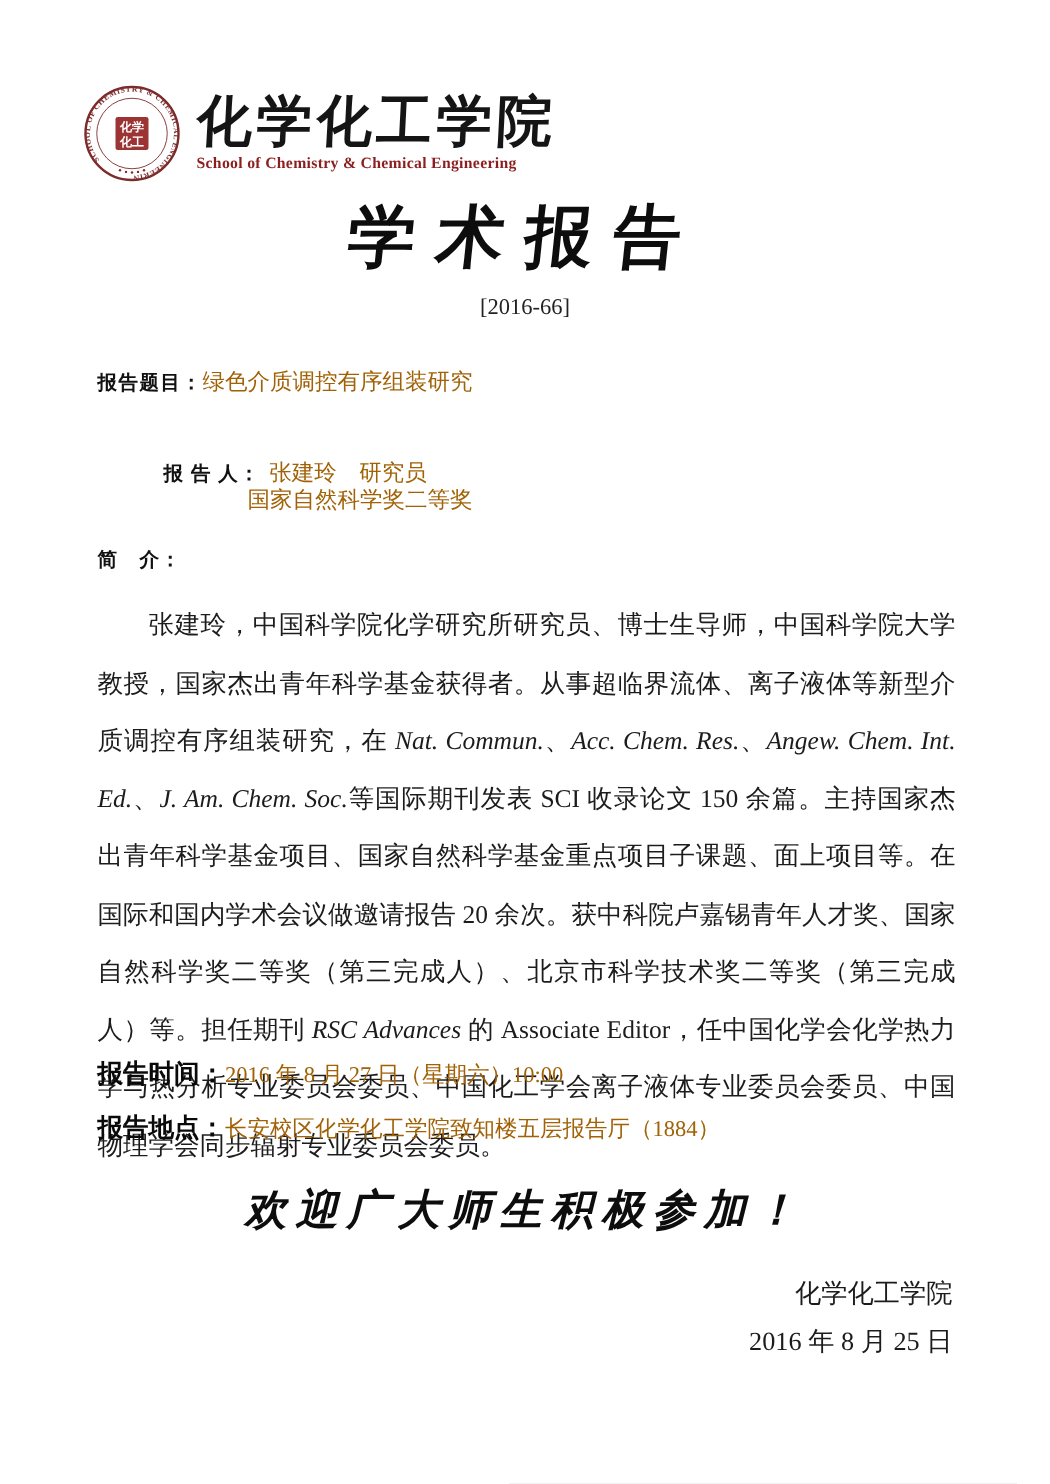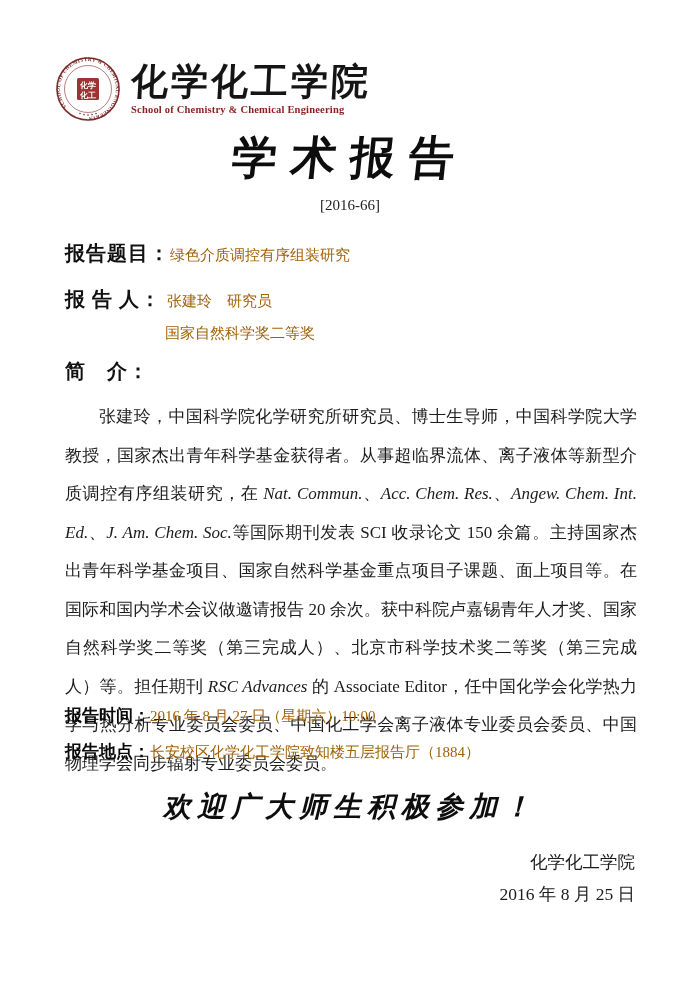--- a/index.html
+++ b/index.html
@@ -29,24 +29,24 @@
     font-family:"Liberation Serif","DejaVu Serif",serif;
     transform:skewX(-6deg);
   }
   .issue-no{
     position:absolute;top:197px;left:0;width:100%;text-align:center;
     font-size:15px;color:#222;
   }
   
   .row{position:absolute;left:65px;right:63px;font-size:17.5px;line-height:26px;}
   .row-topic{top:240px;}
-  .row-speaker{top:286px;}
+  .row-speaker{top:301px;margin-left:44px;}
   .row-affil{top:319px;padding-left:100px;}
   .row-intro{top:358px;}
-  .lbl-kai{font-weight:bold;font-size:20px;letter-spacing:1px;color:#111;}
+  .lbl-kai{font-weight:bold;font-size:13px;letter-spacing:1px;color:#111;}
   .val{font-size:15px;color:#a16207;}
   .val-speaker{margin-left:6px;}
   
   .bio{
     position:absolute;top:398px;left:65px;right:63px;
     font-size:17px;line-height:38.5px;text-align:justify;text-indent:2em;
     color:#1c1c1c;
   }
   
   .row-time{top:702px;}

